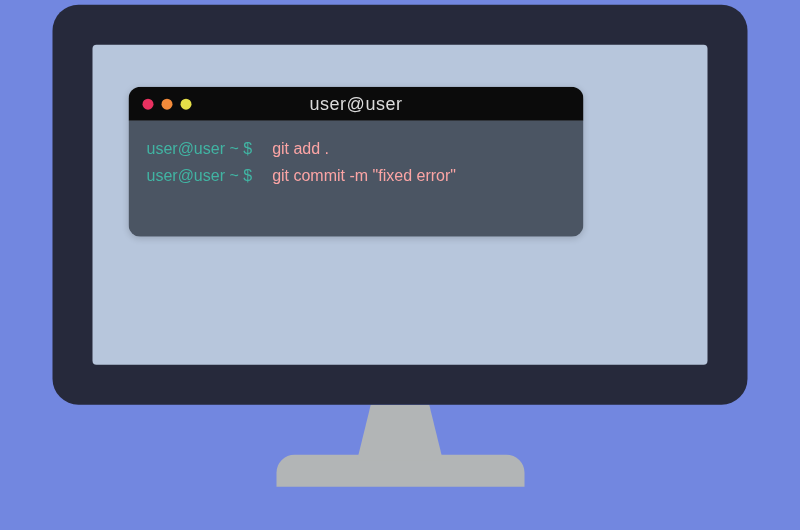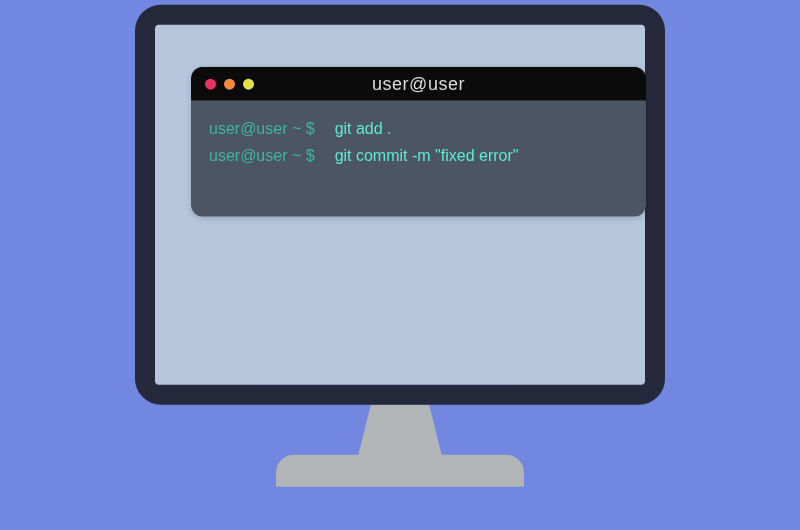--- a/index.html
+++ b/index.html
@@ -11,25 +11,25 @@
       overflow: hidden;
       font-family: "Helvetica Neue", Arial, sans-serif;
     }
     .monitor-wrap {
       position: absolute;
       left: 50%;
       top: 50%;
       transform: translate(-50%, -54%);
     }
     .monitor {
-      width: 530px;
+      width: 695px;
       height: 400px;
       background: #26293b;
       border-radius: 26px;
-      padding: 20px;
+      padding: 40px;
       position: relative;
     }
     .screen {
       width: 100%;
       height: 100%;
       background: #b7c6dc;
       border-radius: 4px;
       position: relative;
     }
     .stand-neck {
@@ -92,21 +92,21 @@
     .term-line {
       display: flex;
       gap: 20px;
       white-space: nowrap;
       align-items: baseline;
     }
     .prompt {
       color: #41b4a3;
     }
     .cmd {
-      color: #5eead4;
+      color: #fca5a5;
     }
   </style>
 </head>
 <body>
 
 <div class="monitor-wrap">
   <div class="monitor">
     <div class="screen">
 
       <div class="terminal">

